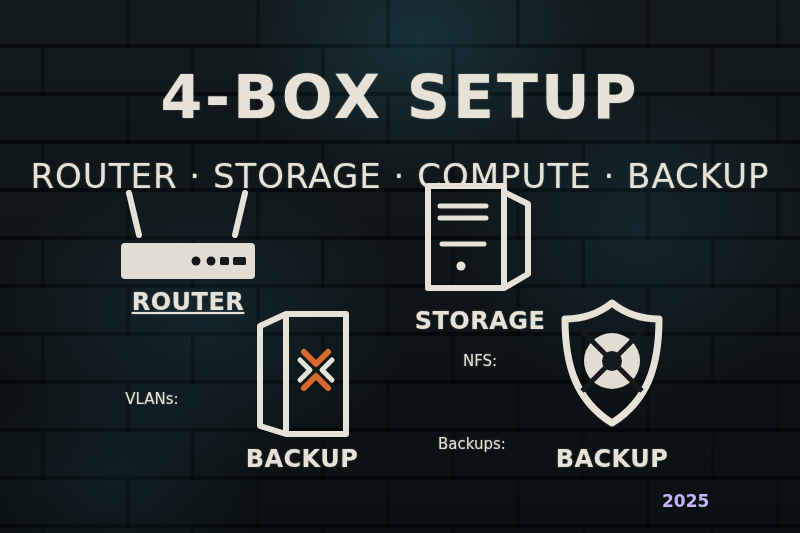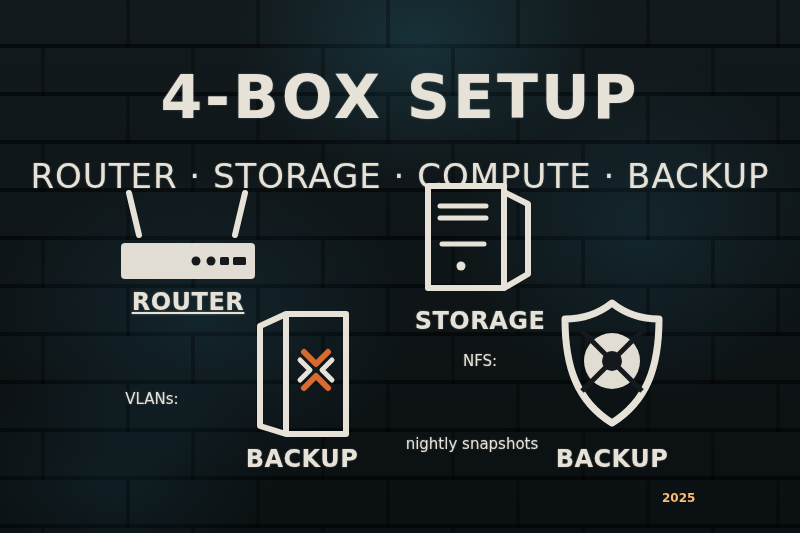--- a/index.html
+++ b/index.html
@@ -42,21 +42,21 @@
     font-family: "DejaVu Sans", sans-serif;
   }
   .subtitle {
     left: 0; width: 800px; top: 156px; text-align: center;
     font-size: 34px; letter-spacing: 1px;
   }
   .label {
     font-size: 24px; font-weight: bold; letter-spacing: 0.5px; text-align: center;
   }
   .note { font-size: 15px; text-align: center; line-height: 18px; }
-  .year { left: 662px; top: 491px; font-size: 12px; color: #fdba74; font-weight: bold; text-align: right; }
+  .year { left: 662px; top: 491px; font-size: 17px; color: #c4b5fd; font-weight: bold; text-align: right; }
   svg { position: absolute; overflow: visible; }
 </style>
 </head>
 <body>
 
 <div class="wall"></div>
 <div class="bricks"></div>
 <div class="bricks alt"></div>
 
 <div class="abs chalk title">4-BOX SETUP</div>
@@ -101,21 +101,21 @@
     <path d="M30 6 H90 V126 H30" fill="none" stroke="#e6e2d8" stroke-width="6" stroke-linejoin="round"></path>
     <polyline points="48,44 60,56 72,44" fill="none" stroke="#d9692e" stroke-width="6" stroke-linecap="round" stroke-linejoin="round"></polyline>
     <polyline points="48,80 60,68 72,80" fill="none" stroke="#d9692e" stroke-width="6" stroke-linecap="round" stroke-linejoin="round"></polyline>
     <polyline points="44,52 54,62 44,72" fill="none" stroke="#e6e2d8" stroke-width="5" stroke-linecap="round" stroke-linejoin="round"></polyline>
     <polyline points="76,52 66,62 76,72" fill="none" stroke="#e6e2d8" stroke-width="5" stroke-linecap="round" stroke-linejoin="round"></polyline>
   </svg>
   <div class="abs chalk label" style="left:232px;top:445px;width:140px;">BACKUP</div>
 </div>
 
 <div class="abs chalk note" style="left:392px;top:435px;width:160px;">
-  <div>nightly snapshots</div>
+  <div>Backups:</div>
 </div>
 
 <div>
   <svg style="left:557px;top:297px;" width="110" height="130" viewBox="0 0 110 130">
     <path d="M55 6 C40 18 24 22 8 22 C8 70 20 104 55 126 C90 104 102 70 102 22 C86 22 70 18 55 6 Z" fill="none" stroke="#e6e2d8" stroke-width="7" stroke-linejoin="round"></path>
     <g transform="translate(55,64)">
       <circle r="28" fill="#e2ddd2"></circle>
       <circle r="10" fill="#15191b"></circle>
       <line x1="-30" y1="-30" x2="30" y2="30" stroke="#15191b" stroke-width="5"></line>
       <line x1="30" y1="-30" x2="-30" y2="30" stroke="#15191b" stroke-width="5"></line>

